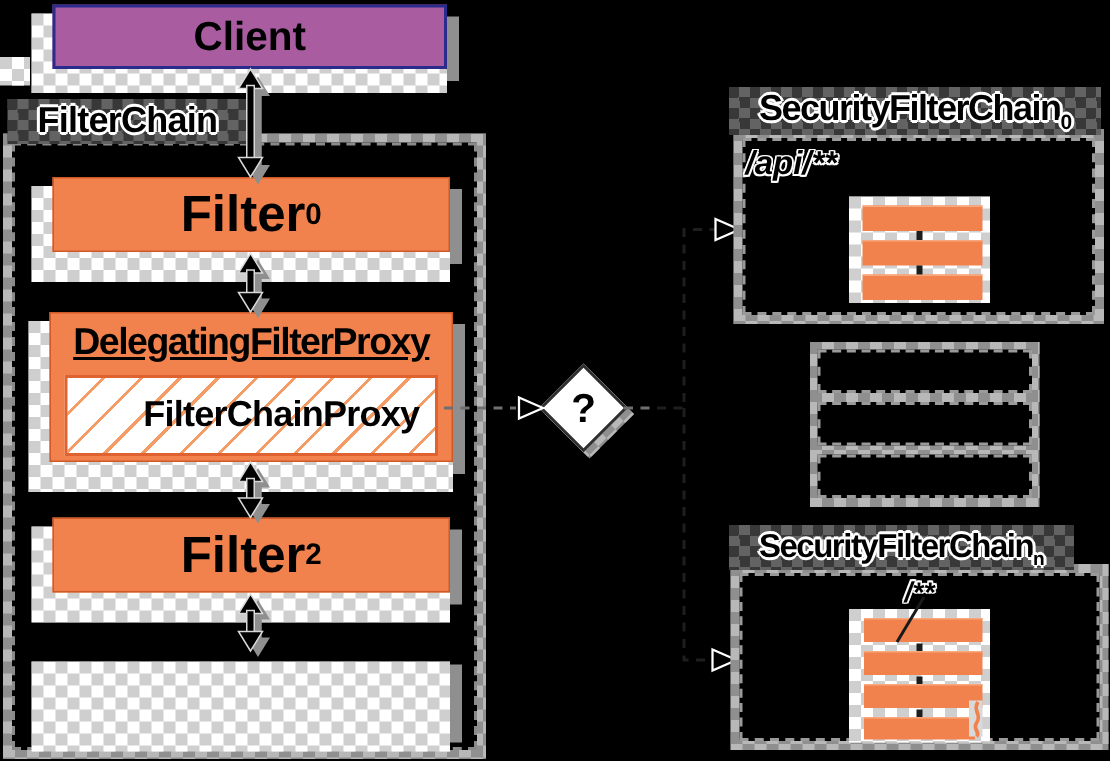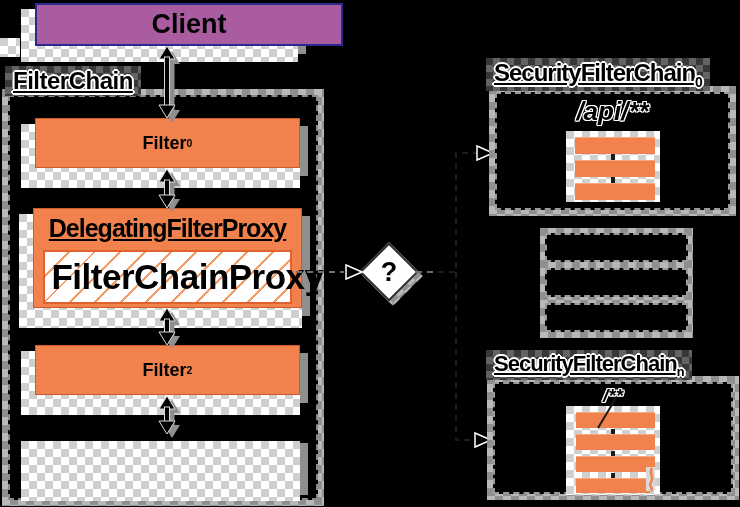--- a/index.html
+++ b/index.html
@@ -11,26 +11,26 @@
   .chk-m{background-color:#8f8f8f;background-image:conic-gradient(#b8b8b8 25%,transparent 0 50%,#b8b8b8 0 75%,transparent 0);background-size:16px 16px;}
   .sh-dark{background:#8f8f8f;}
   
   .obox{background:#f2824d;border:1px solid #cf5a28;display:flex;align-items:center;justify-content:center;
         color:#000;font-weight:bold;}
   .cbox{background:#a95c9f;border:2px solid #2b2b8c;display:flex;align-items:center;justify-content:center;
         color:#000;font-weight:bold;font-size:27px;}
   .dashedbox{background:#000;border:2px dashed #9a9a9a;}
   .hatch{background-color:#fff;background-image:repeating-linear-gradient(135deg,transparent 0 16px,#f59b66 16px 18px);
          border:2px solid #e0622e;display:flex;align-items:center;justify-content:center;color:#000;font-weight:bold;}
-  .lbl{font-size:18px;}
+  .lbl{font-size:34px;}
   sub{font-size:0.58em;font-weight:bold;}
   
-  .halo{color:#000;font-weight:bold;white-space:nowrap;padding:1px 8px;
+  .halo{color:#000;font-weight:bold;white-space:nowrap;padding:1px 20px;
         background-color:#383838;background-image:conic-gradient(#636363 25%,transparent 0 50%,#636363 0 75%,transparent 0);background-size:14px 14px;
-        text-shadow:-2px 0 #fff,2px 0 #fff,0 -2px #fff,0 2px #fff,-1px -1px #fff,1px 1px #fff,1px -1px #fff,-1px 1px #fff;text-decoration:underline;}
+        text-shadow:-2px 0 #fff,2px 0 #fff,0 -2px #fff,0 2px #fff,-1px -1px #fff,1px 1px #fff,1px -1px #fff,-1px 1px #fff;}
   .pattern{font-style:italic;font-weight:bold;background:none;
         text-shadow:-1px 0 #fff,1px 0 #fff,0 -1px #fff,0 1px #fff,-1px -1px #fff,1px 1px #fff,1px -1px #fff,-1px 1px #fff;
         color:#000;}
   .bar{background:#f2824d;border-top:1px solid #f8a87c;}
   .dot{background:#1d1d1d;}
   .diamond{background:#fff;border:2px solid #2f2f2f;transform:rotate(45deg);}
   .qmark{color:#000;font-weight:bold;font-size:27px;text-align:center;}
   svg{display:block;overflow:visible;}
 </style>
 </head>
@@ -39,38 +39,38 @@
 <div class="stage">
 
   <div class="abs chk-l" style="left:0;top:38;left:0px;top:38px;width:20px;height:19px;"></div>
 
   <div class="abs chk-m" style="left:2px;top:89px;width:322px;height:417px;"></div>
   <div class="abs dashedbox" style="left:8px;top:95px;width:310px;height:405px;border-color:#8a8a8a;"></div>
   <div class="abs halo" style="left:5px;top:66px;font-size:24px;letter-spacing:-0.5px;">FilterChain</div>
 
   <div class="abs sh-dark" style="left:43px;top:11px;width:263px;height:43px;"></div>
   <div class="abs chk-l" style="left:21px;top:9px;width:277px;height:53px;"></div>
-  <div class="abs cbox" style="left:35px;top:3px;width:308px;height:43px;">
+  <div class="abs cbox" style="left:35px;top:3px;width:263px;height:43px;">
     <span>Client</span>
   </div>
 
   <div class="abs sh-dark" style="left:43px;top:126px;width:265px;height:50px;"></div>
   <div class="abs chk-l" style="left:21px;top:124px;width:279px;height:64px;"></div>
   <div class="abs obox lbl" style="left:35px;top:118px;width:265px;height:50px;">
     <span>Filter</span>
       <sub>0</sub>
   </div>
 
   <div class="abs sh-dark" style="left:41px;top:216px;width:269px;height:100px;"></div>
   <div class="abs chk-l" style="left:19px;top:214px;width:283px;height:114px;"></div>
   <div class="abs obox" style="left:33px;top:208px;width:269px;height:100px;align-items:flex-start;">
     <div style="font-size:25px;letter-spacing:-1px;margin-top:5px;text-decoration:underline;">DelegatingFilterProxy</div>
   </div>
   <div class="abs hatch" style="left:43px;top:250px;width:249px;height:54px;">
-    <span style="font-size:35px;letter-spacing:-0.5px;margin-left:40px;">FilterChainProxy</span>
+    <span style="font-size:24px;letter-spacing:-0.5px;margin-left:40px;">FilterChainProxy</span>
   </div>
 
   <div class="abs sh-dark" style="left:43px;top:353px;width:265px;height:50px;"></div>
   <div class="abs chk-l" style="left:21px;top:351px;width:279px;height:64px;"></div>
   <div class="abs obox lbl" style="left:35px;top:345px;width:265px;height:50px;">
     <span>Filter</span>
       <sub>2</sub>
   </div>
 
   <div class="abs sh-dark" style="left:43px;top:443px;width:265px;height:52px;"></div>
@@ -145,21 +145,21 @@
     <polygon points="346,265 362,272 346,279" fill="#000" stroke="#fff" stroke-width="1.5"></polygon>
     <line x1="416" y1="272" x2="438" y2="272" stroke="#6f6f6f" stroke-width="2" stroke-dasharray="6 5"></line>
     <polyline points="438,272 456,272 456,153 477,153" fill="none" stroke="#1e1e1e" stroke-width="2" stroke-dasharray="6 5"></polyline>
     <polyline points="456,272 456,440 475,440" fill="none" stroke="#1e1e1e" stroke-width="2" stroke-dasharray="6 5"></polyline>
     <polygon points="477,146 493,153 477,160" fill="#000" stroke="#fff" stroke-width="1.5"></polygon>
     <polygon points="475,433 491,440 475,447" fill="#000" stroke="#fff" stroke-width="1.5"></polygon>
   </svg>
 
   <div class="abs chk-m" style="left:489px;top:86px;width:247px;height:130px;"></div>
   <div class="abs dashedbox" style="left:495px;top:92px;width:235px;height:118px;">
-    <div class="abs pattern" style="left:0;top:2px;width:231px;text-align:center;font-size:26px;">/api/**</div>
+    <div class="abs pattern" style="left:0;top:2px;width:231px;font-size:22px;">/api/**</div>
   </div>
   <div class="abs halo" style="left:486px;top:58px;font-size:24px;letter-spacing:-1px;">
     <span>SecurityFilterChain</span><sub>0</sub>
   </div>
   <div class="abs chk-l" style="left:566px;top:131px;width:94px;height:71px;"></div>
   <div class="abs bar" style="left:575px;top:137px;width:80px;height:17px;"></div>
   <div class="abs bar" style="left:575px;top:160px;width:80px;height:17px;"></div>
   <div class="abs bar" style="left:575px;top:183px;width:80px;height:17px;"></div>
   <div class="abs dot" style="left:611px;top:154px;width:4px;height:6px;"></div>
   <div class="abs dot" style="left:611px;top:177px;width:4px;height:6px;"></div>

